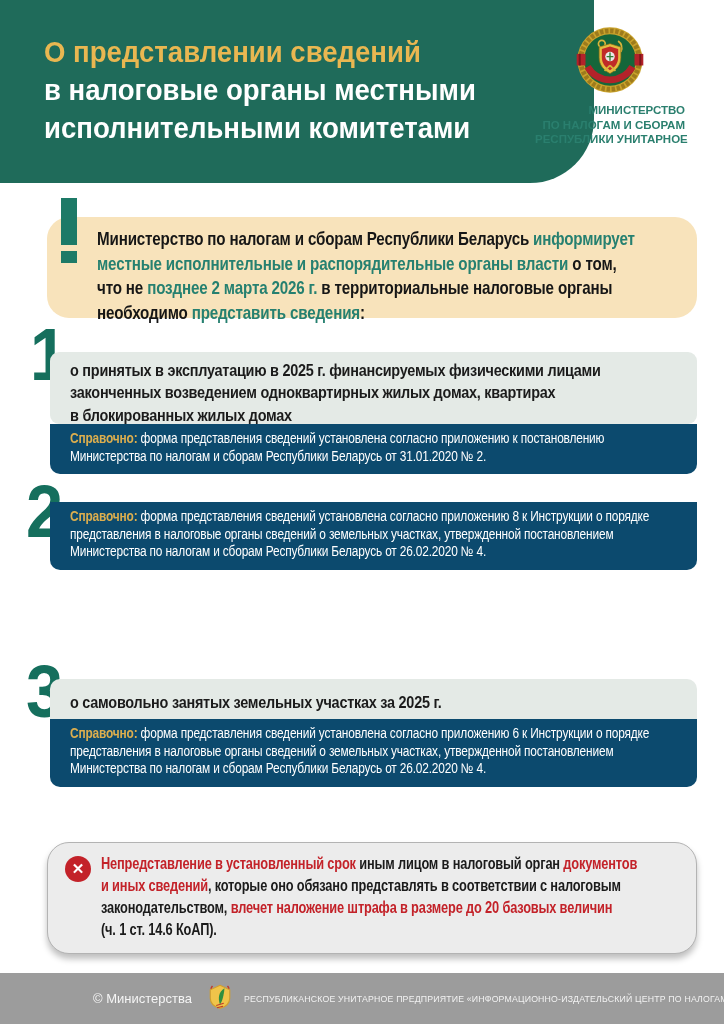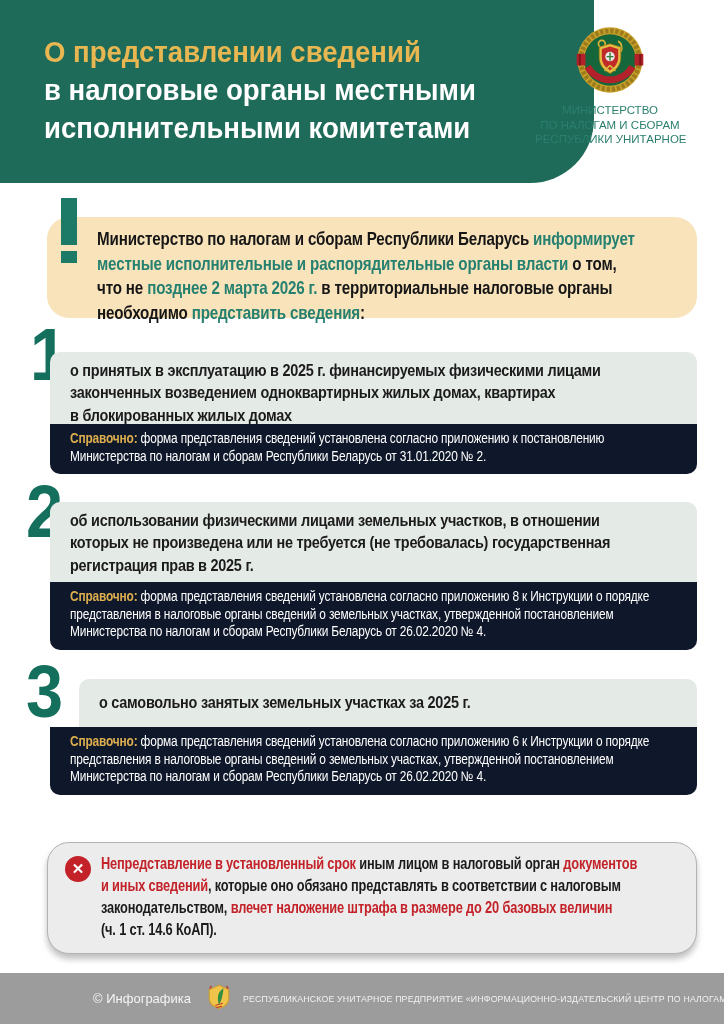--- a/index.html
+++ b/index.html
@@ -10,21 +10,21 @@
   .header{position:absolute;left:0;top:0;width:594px;height:183px;background:#1f6b5a;
           border-bottom-right-radius:64px;}
   .title{position:absolute;left:44px;top:33px;font-weight:bold;font-size:29px;line-height:38px;
          transform:scaleX(.95);transform-origin:0 0;white-space:nowrap;}
   .title .t-gold{color:#e9b751;display:block;}
   .title .t-white{color:#ffffff;display:block;}
 
   
   .logo{position:absolute;left:535px;top:26px;width:150px;text-align:center;}
   .logo svg{display:block;margin:0 auto;}
-  .ministry-name{margin-top:9px;color:#2a7f6e;font-weight:normal;font-size:11.5px;line-height:14.5px;}
+  .ministry-name{margin-top:9px;color:#2a7f6e;font-weight:bold;font-size:11.5px;line-height:14.5px;text-align:right;}
   .ministry-name div{white-space:nowrap;}
 
   
   .notice-box{position:absolute;left:47px;top:217px;width:650px;height:101px;background:#f8e3bb;
               border-radius:22px;}
   .excl{position:absolute;left:61px;top:198px;}
   .excl-bar{width:16px;height:47px;background:#1d7a67;}
   .excl-dot{width:16px;height:12px;background:#1d7a67;margin-top:6px;}
   .notice-text{position:absolute;left:97px;top:227px;font-size:18.5px;font-weight:bold;
                line-height:24.5px;color:#161616;letter-spacing:-.2px;
@@ -34,25 +34,25 @@
 
   
   .num{position:absolute;font-size:74px;font-weight:bold;color:#156f5d;line-height:1;
        transform:scaleX(.9);transform-origin:0 0;}
   .num.n1{left:30px;top:318px;}
   .num.n2{left:26px;top:475px;}
   .num.n3{left:26px;top:655px;}
   .card{position:absolute;left:50px;width:647px;}
   .card.c1{top:352px;} .card.c2{top:502px;} .card.c3{top:679px;}
   .card-light{background:#e4eae6;border-radius:10px 10px 0 0;padding:8px 10px 0 20px;box-sizing:border-box;}
-  .c1 .card-light{height:72px;} .c2 .card-light{height:80px;} .c3 .card-light{height:48px;padding-top:13px;margin-left:29px;}
+  .c1 .card-light{height:72px;border-radius:9px;} .c2 .card-light{height:80px;} .c3 .card-light{height:40px;padding-top:13px;}
   .item-text{font-size:17px;font-weight:bold;color:#1b1b1b;line-height:22.3px;letter-spacing:-.3px;
              transform:scaleX(.85);transform-origin:0 0;}
   .item-text .line{white-space:nowrap;}
-  .card-dark{background:#0f172a;border-radius:0 0 10px 10px;padding:6px 10px 9px 20px;box-sizing:border-box;}
+  .card-dark{background:#0c4a6e;border-radius:0 0 10px 10px;padding:6px 10px 9px 20px;box-sizing:border-box;}
   .note{font-size:14px;color:#ffffff;line-height:17.5px;letter-spacing:-.2px;
         transform:scaleX(.85);transform-origin:0 0;}
   .note .line{white-space:nowrap;}
   .note-label{color:#dcae4e;font-weight:bold;}
 
   
   .warning-box{position:absolute;left:47px;top:842px;width:650px;height:112px;background:#ececec;
                border:1px solid #b3b3b3;border-radius:22px;box-sizing:border-box;
                box-shadow:0 5px 6px rgba(0,0,0,.25);}
   .cross-circle{position:absolute;left:17px;top:13px;width:26px;height:26px;border-radius:50%;
@@ -138,27 +138,20 @@
       <div class="note">
         <div class="line"><span class="note-label">Справочно:</span> <span>форма представления сведений установлена согласно приложению к постановлению</span></div>
         <div class="line">Министерства по налогам и сборам Республики Беларусь от 31.01.2020 № 2.</div>
         <div class="line"></div>
       </div>
     </div>
   </div>
 
   <div class="num n2">2</div>
   <div class="card c2">
-    <div class="card-light">
-      <div class="item-text">
-        <div class="line">об использовании физическими лицами земельных участков, в отношении</div>
-        <div class="line">которых не произведена или не требуется (не требовалась) государственная</div>
-        <div class="line">регистрация прав в 2025 г.</div>
-      </div>
-    </div>
     <div class="card-dark">
       <div class="note">
         <div class="line"><span class="note-label">Справочно:</span> <span>форма представления сведений установлена согласно приложению 8 к Инструкции о порядке</span></div>
         <div class="line">представления в налоговые органы сведений о земельных участках, утвержденной постановлением</div>
         <div class="line">Министерства по налогам и сборам Республики Беларусь от 26.02.2020 № 4.</div>
       </div>
     </div>
   </div>
 
   <div class="num n3">3</div>
@@ -183,21 +176,21 @@
     <div class="cross-circle">✕</div>
     <div class="warning-text">
       <div class="line"><span class="red">Непредставление в установленный срок </span><span>иным лицом в налоговый орган </span><span class="red">документов</span></div>
       <div class="line"><span class="red">и иных сведений</span><span>, которые оно обязано представлять в соответствии с налоговым</span></div>
       <div class="line"><span>законодательством, </span><span class="red">влечет наложение штрафа в размере до 20 базовых величин</span></div>
       <div class="line"><span>(ч. 1 ст. 14.6 КоАП).</span></div>
     </div>
   </div>
 
   <div class="footer">
-    <span class="copyright">© Инфографика</span>
+    <span class="copyright">© Министерства</span>
     <span class="footer-logo">
       <svg viewBox="0 0 32 36" width="24" height="27" aria-hidden="true">
         <path d="M6 4 Q2 8 7 11 M26 4 Q30 8 25 11" stroke="#c0392b" stroke-width="2" fill="none"></path>
         <path d="M16 3 L29 9 V20 C29 28 23 32 16 34 C9 32 3 28 3 20 V9 Z" fill="#f0c44a" stroke="#cf9f2f" stroke-width="1.5"></path>
         <path d="M16 29 C13 20 14 12 22 7 C21 16 20 22 16 29 Z" fill="#2f8f3f"></path>
         <path d="M11 30 l10 -3 M12 33 l8 -2" stroke="#c0392b" stroke-width="1.5"></path>
       </svg>
     </span>
     <span class="org-name">РЕСПУБЛИКАНСКОЕ УНИТАРНОЕ ПРЕДПРИЯТИЕ «ИНФОРМАЦИОННО-ИЗДАТЕЛЬСКИЙ ЦЕНТР ПО НАЛОГАМ И СБОРАМ»</span>
   </div>

